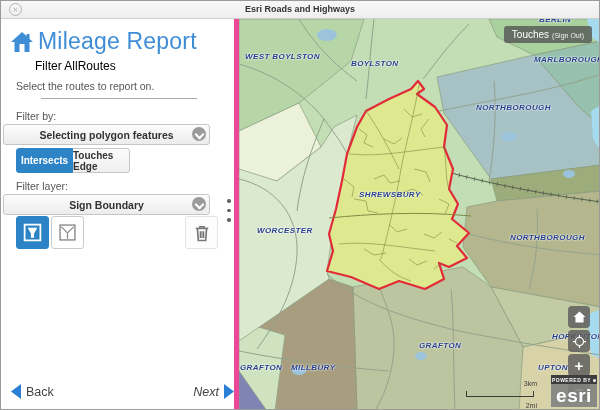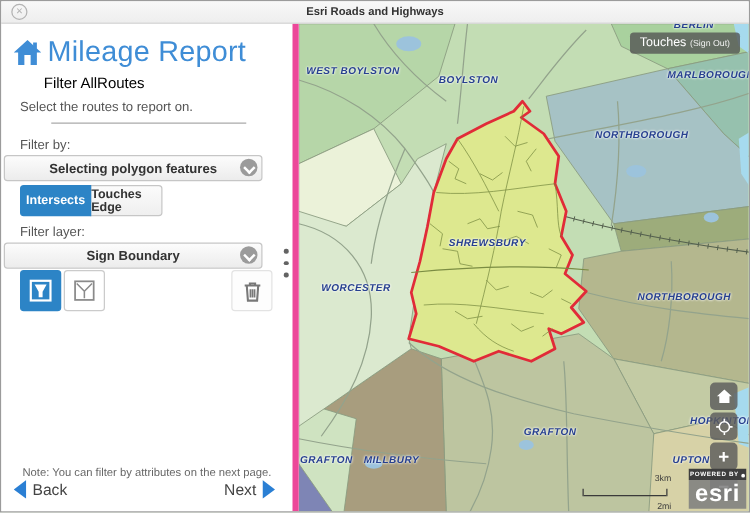--- a/index.html
+++ b/index.html
@@ -37,23 +37,23 @@
   .seg.last { border-radius:0 3px 3px 0; }
   .seg.active { background:#2c84c6; border-color:#2c84c6; color:#fff; z-index:1; }
 
   .toolbtn { position:absolute; top:197px; width:33px; height:33px; border-radius:3px;
     display:flex; align-items:center; justify-content:center; cursor:pointer; }
   .toolbtn.active { background:#2c84c6; border:1px solid #2c84c6; }
   .toolbtn.plain { background:#fff; border:1px solid #cbcbcb; }
   .toolbtn.trash { background:#fdfdfd; border:1px solid #e3e3e3; }
 
   .note { position:absolute; bottom:26px; left:0; right:0; text-align:center; font-size:9px; color:#666; }
-  .navrow { position:absolute; bottom:7px; left:10px; right:14px; height:18px; }
+  .navrow { position:absolute; bottom:7px; left:10px; right:0; height:18px; }
   .navback { position:absolute; left:0; display:flex; align-items:center; gap:5px; cursor:pointer; }
-  .navnext { position:absolute; right:0; display:flex; align-items:center; gap:5px; cursor:pointer; }
+  .navnext { position:absolute; right:0; display:flex; align-items:center; gap:5px; cursor:pointer;font-style:italic; }
   .navlabel { font-size:12.5px; color:#444; }
 
   .resize-dots { position:absolute; right:3px; top:174px; width:4px; cursor:col-resize; }
   .resize-dots i { display:block; width:3.5px; height:3.5px; border-radius:50%; background:#636363; margin:6px 0; }
 
   
   #map { position:absolute; left:238px; top:18px; right:0; bottom:0; overflow:hidden; background:#c3ddb4; }
   #map svg.base { position:absolute; left:0; top:0; }
   .townlabel { position:absolute; font-size:8px; font-weight:bold; font-style:italic; color:#27408f;
     letter-spacing:0.4px; white-space:nowrap; text-shadow:0 0 2px rgba(255,255,255,0.9), 0 0 2px rgba(255,255,255,0.9); z-index:2; }
@@ -133,21 +133,20 @@
     </div>
     <div class="toolbtn trash" style="right:16px">
       <svg width="20" height="20" viewBox="0 0 24 24">
         <path d="M4.5 6.5 H19.5" stroke="#787878" stroke-width="2" fill="none"></path>
         <path d="M9.5 6.5 V4.5 H14.5 V6.5" stroke="#787878" stroke-width="2" fill="none"></path>
         <path d="M6.5 6.5 L7.6 21 H16.4 L17.5 6.5" stroke="#787878" stroke-width="2" fill="none"></path>
         <path d="M10 10 V18 M12 10 V18 M14 10 V18" stroke="#787878" stroke-width="1.6" fill="none"></path>
       </svg>
     </div>
 
-    <div class="note">Note: You can filter by attributes on the next page.</div>
     <div class="navrow">
       <div class="navback">
         <svg width="10" height="15" viewBox="0 0 10 15">
           <polygon points="10,0 0,7.5 10,15" fill="#2a7fd4"></polygon>
         </svg>
         <span class="navlabel">Back</span>
       </div>
       <div class="navnext">
         <span class="navlabel">Next</span>
         <svg width="10" height="15" viewBox="0 0 10 15">

